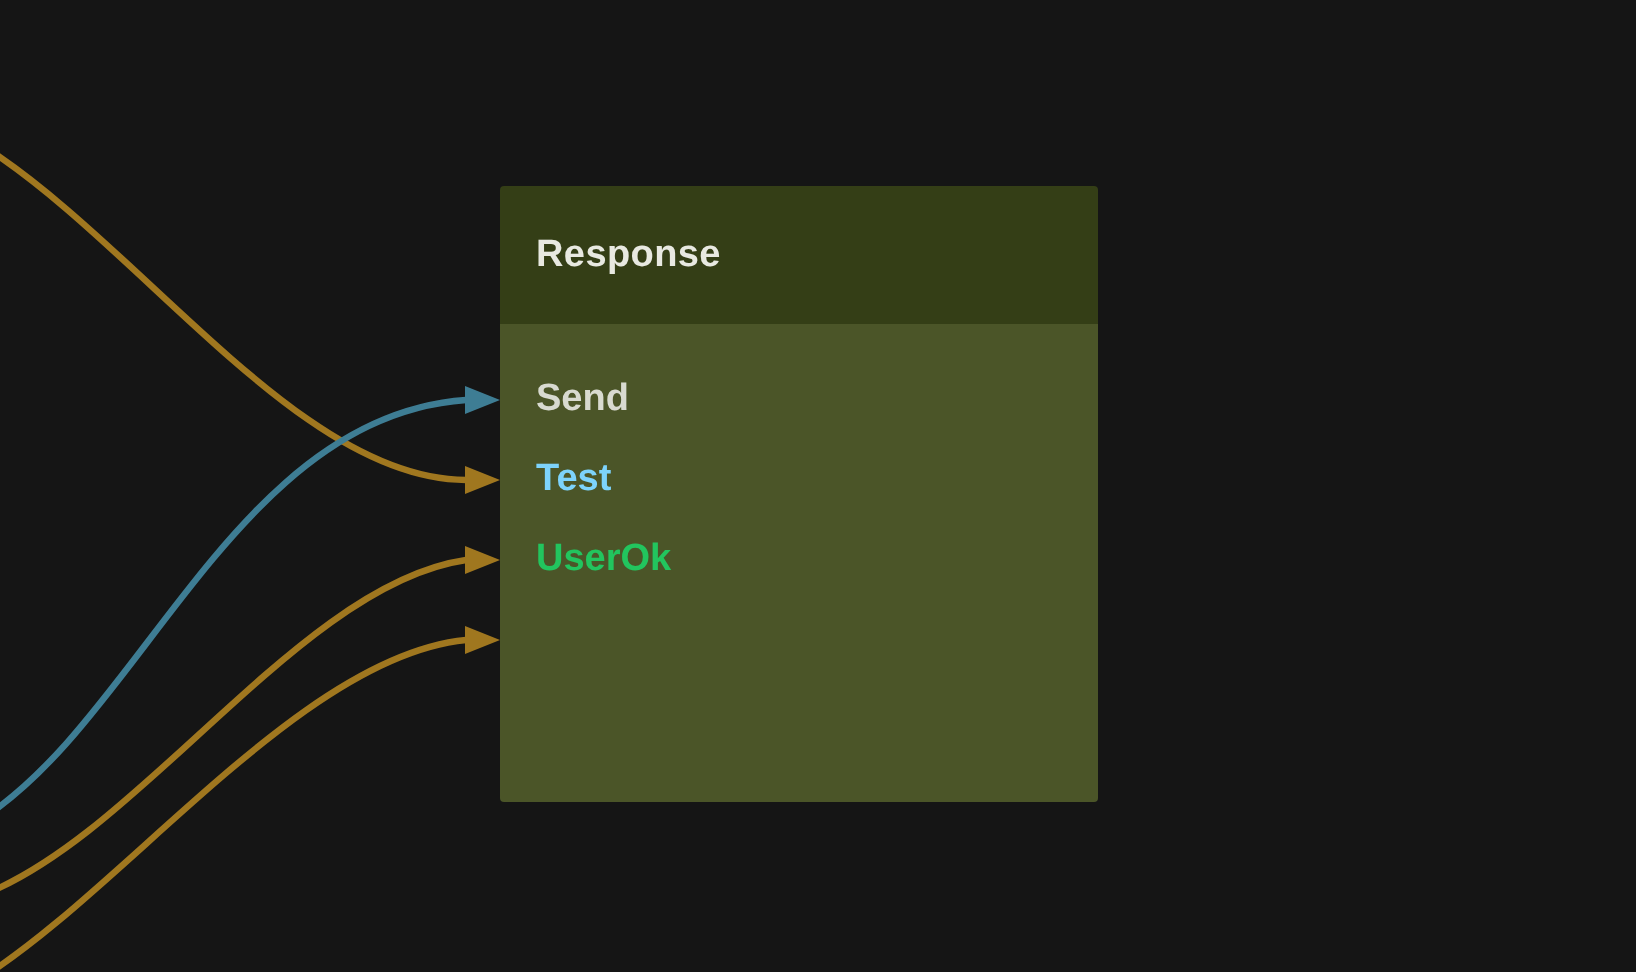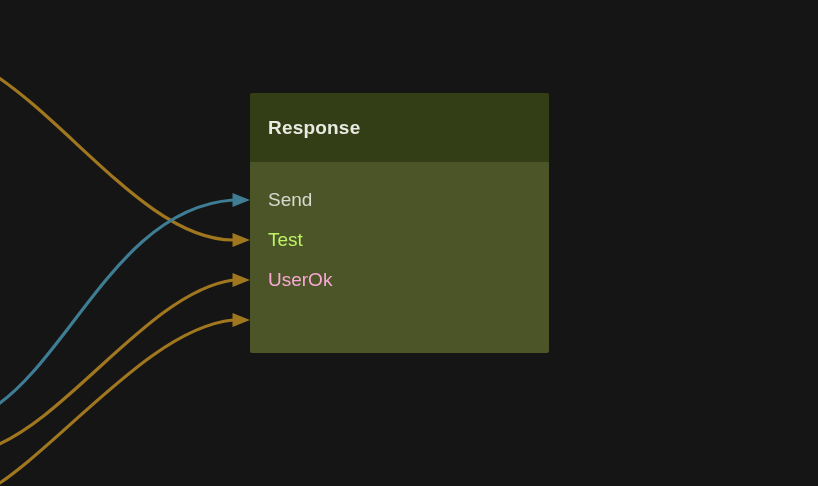--- a/index.html
+++ b/index.html
@@ -48,49 +48,49 @@
   }
   .port-row {
     height: 40px;
     display: flex;
     align-items: center;
     padding-left: 18px;
     box-sizing: border-box;
   }
   .port-label {
     font-size: 19px;
-    font-weight: 400;
+    font-weight: 700;
   }
 </style>
 </head>
 <body>
 
 <div class="canvas" style="background: rgb(21, 21, 21); width: 818px; height: 486px;">
 
   <svg class="edge-layer" viewBox="0 0 818 486" xmlns="http://www.w3.org/2000/svg">
       <path d="M -10,72 C 70,122 150,240 233,240" fill="none" stroke="#a0771f" stroke-width="3.2"></path>
       <polygon points="250,240 232.5,233 232.5,247" fill="#a0771f"></polygon>
       <path d="M -10,448 C 70,418 150,292 233,280" fill="none" stroke="#a0771f" stroke-width="3.2"></path>
       <polygon points="250,280 232.5,273 232.5,287" fill="#a0771f"></polygon>
       <path d="M -14,492 C 60,448 150,328 233,320" fill="none" stroke="#a0771f" stroke-width="3.2"></path>
       <polygon points="250,320 232.5,313 232.5,327" fill="#a0771f"></polygon>
       <path d="M -10,410 C 70,360 118,208 233,200" fill="none" stroke="#3e7d94" stroke-width="3.2"></path>
       <polygon points="250,200 232.5,193 232.5,207" fill="#3e7d94"></polygon>
     </svg>
 
-  <div class="node" style="left: 250px; top: 93px; width: 299px; height: 260px;">
+  <div class="node" style="left: 250px; top: 93px; width: 299px; height: 308px;">
     <div class="node-header" style="background: rgb(52, 62, 22);">
       <span class="node-title" style="color: rgb(232, 233, 225);">Response</span>
     </div>
     <div class="node-body" style="background: rgb(75, 85, 40);">
       <div class="port-row">
         <span class="port-label" style="color: rgb(216, 218, 208);">Send</span>
       </div>
       <div class="port-row">
-        <span class="port-label" style="color: #bef264;">Test</span>
+        <span class="port-label" style="color: #7dd3fc;">Test</span>
       </div>
       <div class="port-row">
-        <span class="port-label" style="color: #f9a8d4;">UserOk</span>
+        <span class="port-label" style="color: #22c55e;">UserOk</span>
       </div>
     </div>
   </div>
 
 </div>
 
 </body></html>

